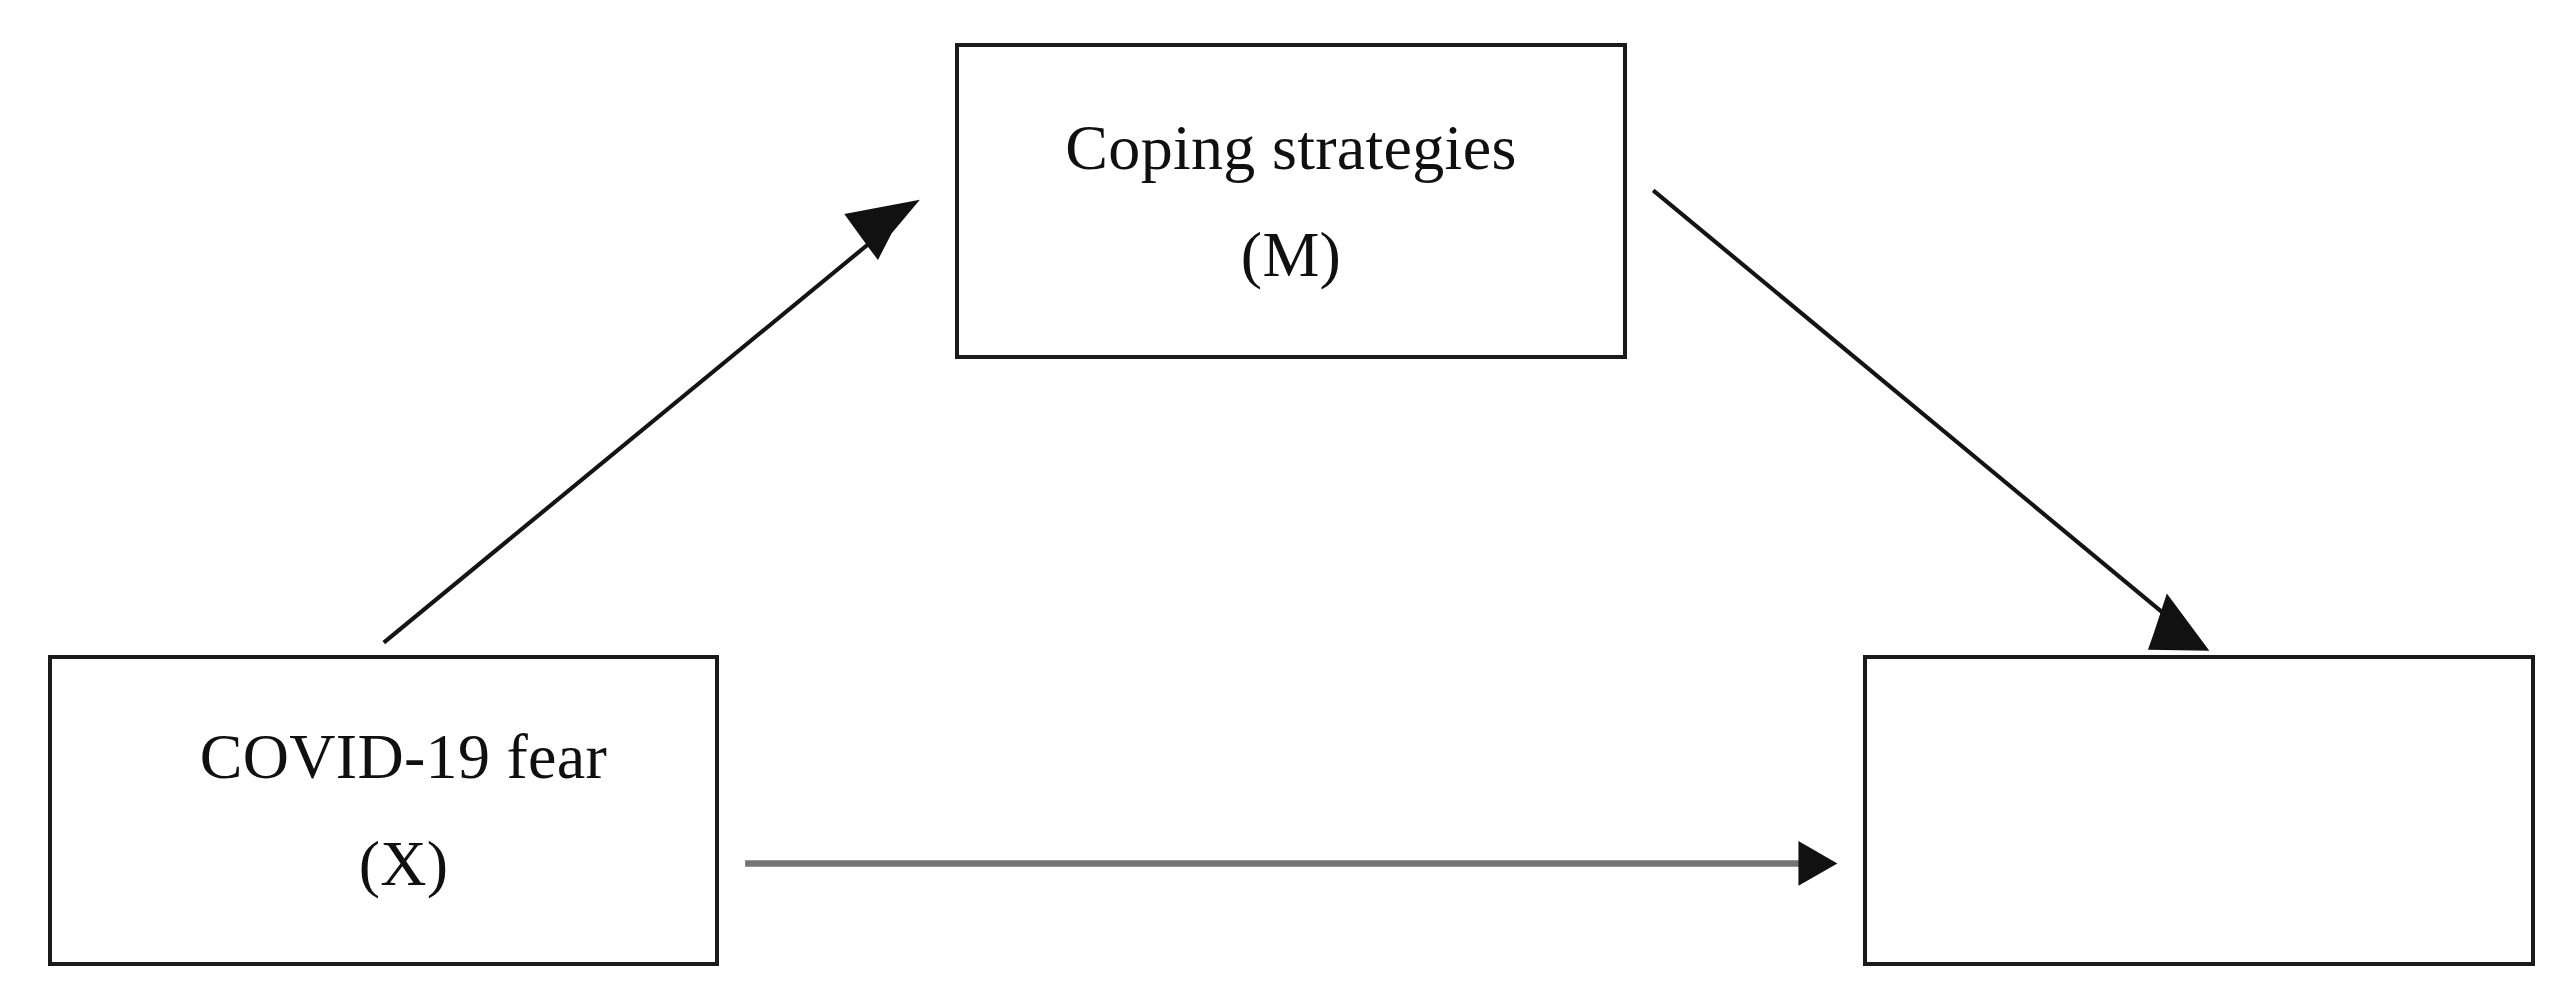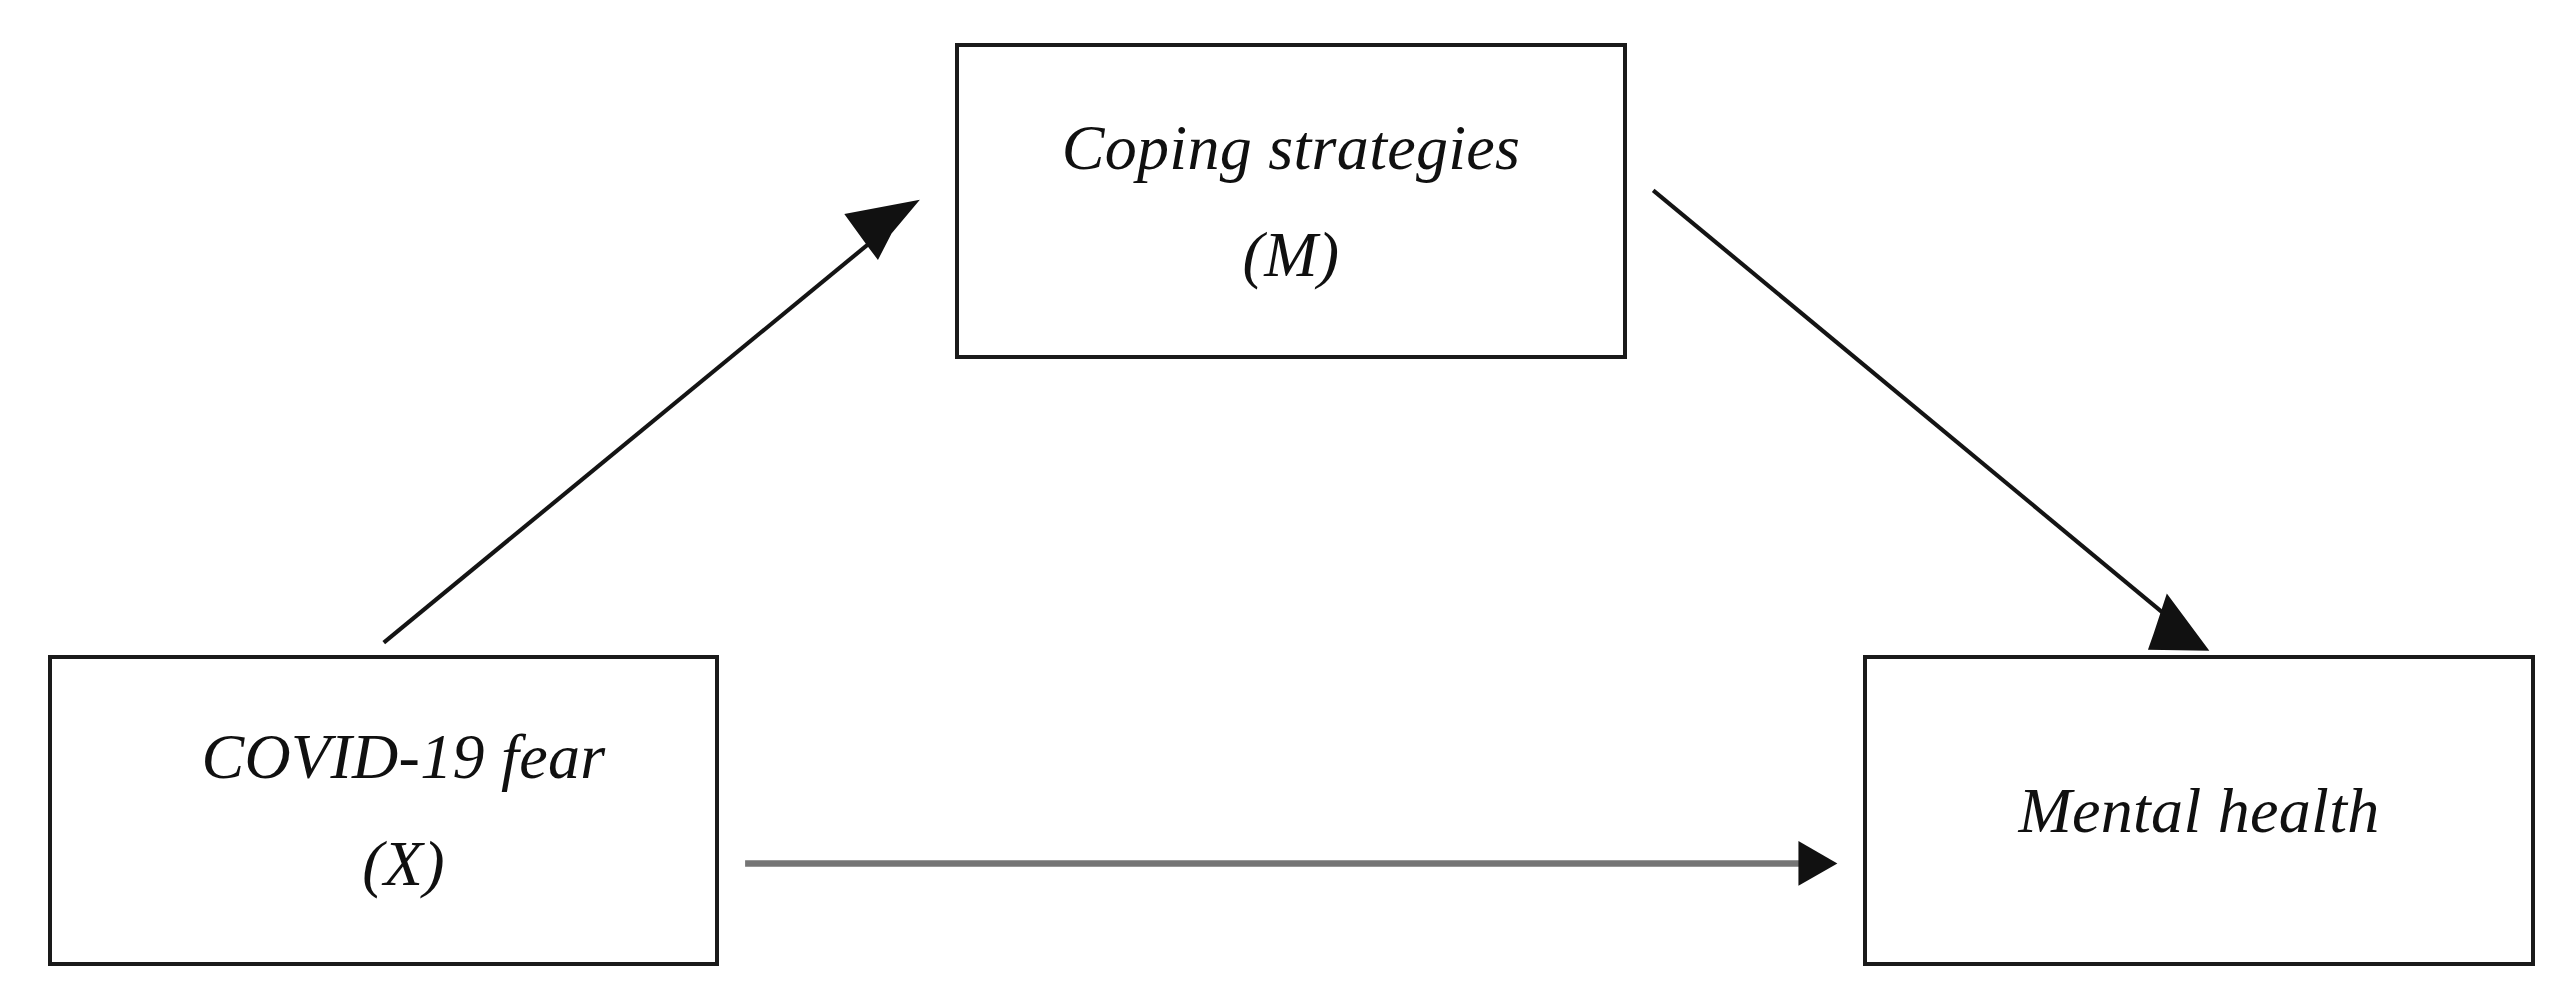--- a/index.html
+++ b/index.html
@@ -22,21 +22,20 @@
     position: absolute;
     box-sizing: border-box;
     background: #ffffff;
     border: 4.1px solid #1a1a1a;
     display: flex;
     flex-direction: column;
     align-items: center;
     justify-content: center;
     text-align: center;
     color: #0d0d0d;
-    font-style: italic;
   }
   .node-line {
     display: block;
     font-size: 64px;
     line-height: 1.0;
     letter-spacing: 0.3px;
     white-space: nowrap;
     color: #101010;
   }
   .node-line.second {
@@ -104,17 +103,16 @@
     <span class="node-line">Coping strategies</span>
     <span class="node-line second">(M)</span>
   </div>
 
   <div class="node-box" id="box-predictor">
     <span class="node-line">COVID-19 fear</span>
     <span class="node-line second">(X)</span>
   </div>
 
   <div class="node-box" id="box-outcome">
-    <span class="node-line">Mental health</span>
   </div>
 
 </div>
 
 
 </body></html>

